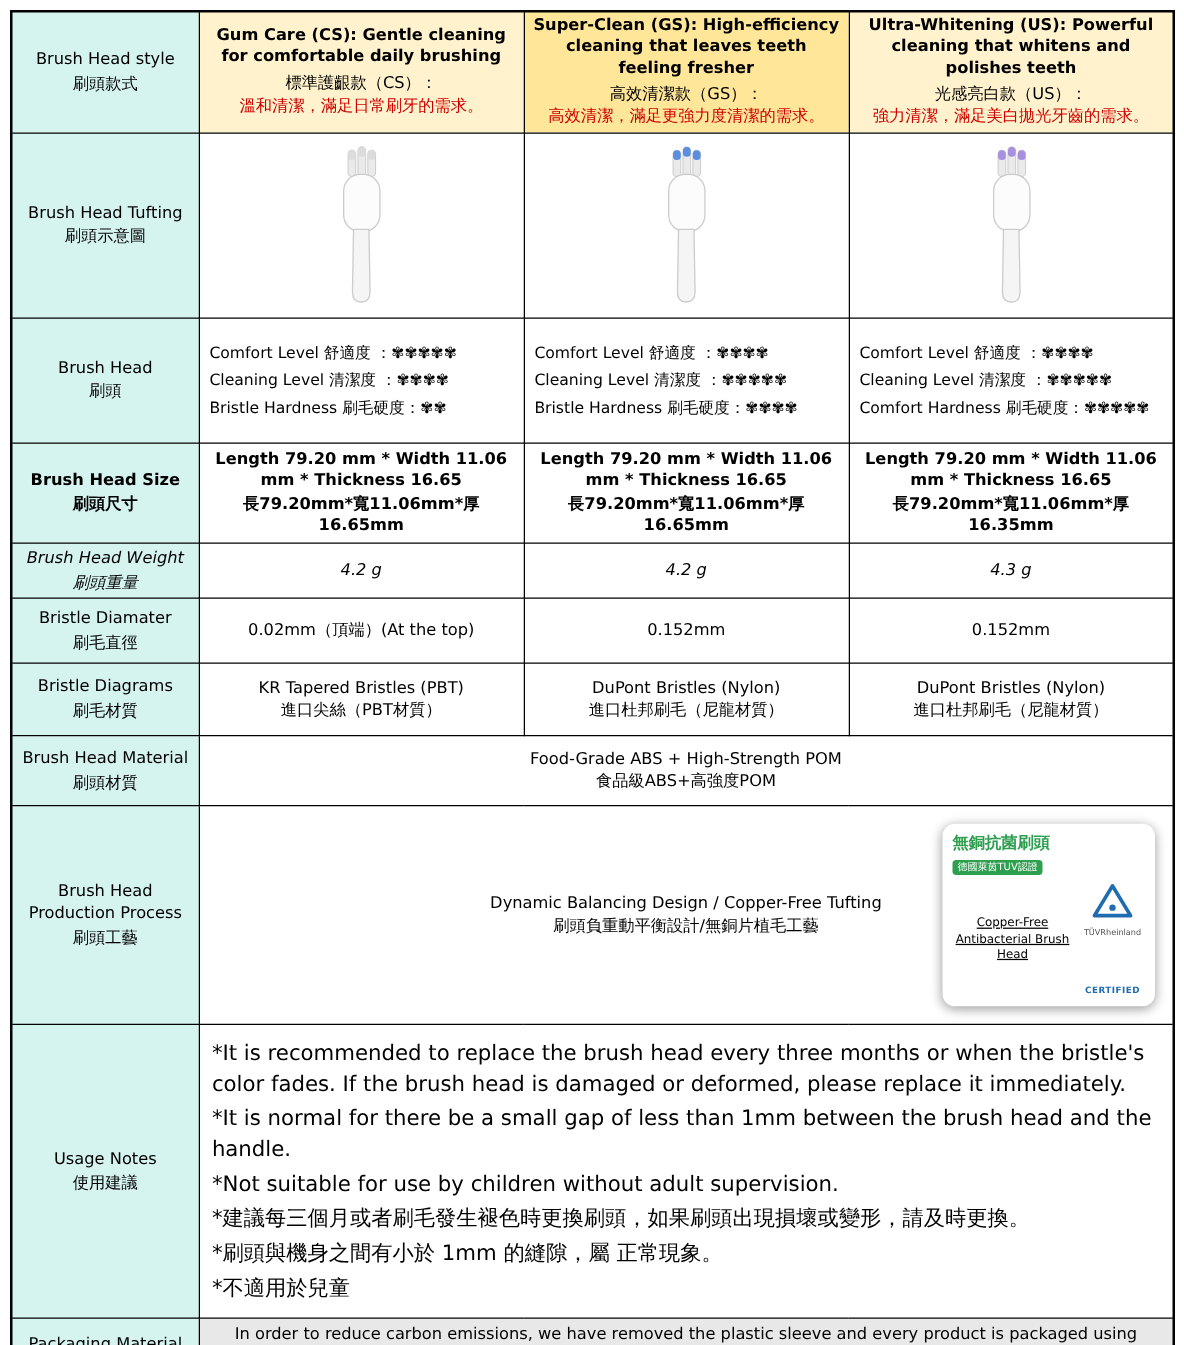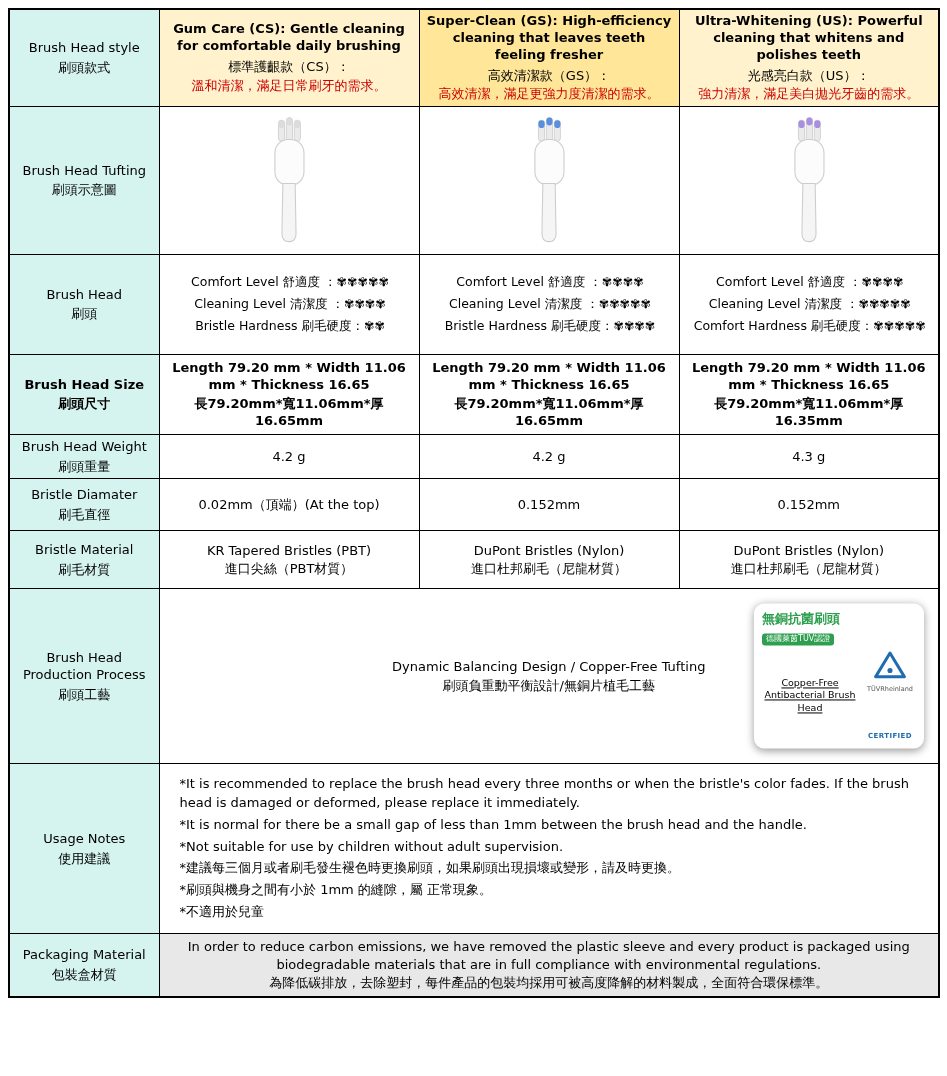--- a/index.html
+++ b/index.html
@@ -24,54 +24,54 @@
   .hdr-light{background:var(--header_light);}
   .hdr-gold{background:var(--header_gold);}
   .hdr-en{font-weight:bold;font-size:13px;line-height:1.3;}
   .hdr-zh{font-size:13px;margin-top:3px;}
   .hdr-red{font-size:13px;color:var(--red_text);margin-top:1px;}
   
   .r-diagrams{height:148px;}
   .r-color{height:46px;}
   .r-ratings{height:100px;}
   .r-size{height:68px;font-weight:bold;}
-  .r-weight{height:44px;}
+  .r-weight{height:44px;font-style:italic;}
   .r-diameter{height:52px;}
   .r-bmat{height:58px;}
   .r-hmat{height:56px;}
   .r-prod{height:175px;}
   .r-usage{height:160px;}
   .r-pack{height:60px;}
   
   .diagram-wrap{display:flex;justify-content:center;align-items:center;height:100%;}
   .brush{width:62px;height:132px;}
   .tufts rect{fill:#eaeaea;stroke:#cfcfcf;stroke-width:1;}
   .head{fill:#fcfcfc;stroke:#cccccc;stroke-width:1.2;}
   .neck{fill:#f5f5f5;stroke:#cccccc;stroke-width:1.2;}
   .tip-gray .tuft-tips rect{fill:#dcdcdc;}
   .tip-blue .tuft-tips rect{fill:#5a8ede;}
   .tip-purple .tuft-tips rect{fill:#a98fe0;}
   
   .ratings-cell{text-align:left;padding-left:8px;font-size:12.5px;}
-  .ratings-cell div{margin:5px 0;text-align:center;}
+  .ratings-cell div{margin:5px 0;}
   
   .two-line div{margin:1px 0;}
   .prod-cell{position:relative;}
   .prod-text div{margin:2px 0;}
   
   .tuv-badge{position:absolute;right:14px;top:50%;transform:translateY(-50%);width:170px;background:#fff;border-radius:10px;box-shadow:0 2px 9px rgba(0,0,0,0.4);padding:7px 8px;text-align:left;}
   .badge-title{color:var(--badge_green);font-weight:bold;font-size:13px;}
   .badge-sub{display:inline-block;background:var(--badge_green);color:#fff;font-size:8px;border-radius:3px;padding:1px 4px;margin-top:2px;}
   .badge-body{display:flex;align-items:center;gap:6px;margin-top:5px;}
   .badge-en{font-size:9.5px;line-height:1.35;text-align:center;flex:1;text-decoration:underline;}
   .tuv-logo{width:52px;text-align:center;}
   .tuv-name{font-size:6.5px;color:#555;margin-top:1px;}
   .tuv-cert{font-size:7px;color:var(--tuv_blue);font-weight:bold;letter-spacing:.4px;margin-top:38px;}
   
-  .usage-cell{text-align:left;padding:8px 20px;font-size:13px;}
+  .usage-cell{text-align:left;padding:8px 10px;font-size:17px;}
   .usage-cell div{margin:3px 0;line-height:1.45;}
   
   .pack-cell{background:var(--pack_bg);}
   .pack-cell div{margin:1px 0;}
 </style>
 </head>
 <body>
 
 <div class="page">
 <table>
@@ -223,37 +223,47 @@
       <div class="lbl-en">Bristle Diamater</div>
       <div class="lbl-zh">刷毛直徑</div>
     </td>
     <td>0.02mm（頂端）(At the top)</td>
     <td>0.152mm</td>
     <td>0.152mm</td>
   </tr>
 
   <tr class="r-bmat">
     <td class="label-cell">
-      <div class="lbl-en">Bristle Material</div>
+      <div class="lbl-en">Bristle Diagrams</div>
       <div class="lbl-zh">刷毛材質</div>
     </td>
     <td class="two-line">
       <div>KR Tapered Bristles (PBT)</div>
       <div>進口尖絲（PBT材質）</div>
     </td>
     <td class="two-line">
       <div>DuPont Bristles (Nylon)</div>
       <div>進口杜邦刷毛（尼龍材質）</div>
     </td>
     <td class="two-line">
       <div>DuPont Bristles (Nylon)</div>
       <div>進口杜邦刷毛（尼龍材質）</div>
     </td>
   </tr>
 
+  <tr class="r-hmat">
+    <td class="label-cell">
+      <div class="lbl-en">Brush Head Material</div>
+      <div class="lbl-zh">刷頭材質</div>
+    </td>
+    <td class="two-line" colspan="3">
+      <div>Food-Grade ABS + High-Strength POM</div>
+      <div>食品級ABS+高強度POM</div>
+    </td>
+  </tr>
 
   <tr class="r-prod">
     <td class="label-cell">
       <div class="lbl-en">Brush Head Production Process</div>
       <div class="lbl-zh">刷頭工藝</div>
     </td>
     <td class="prod-cell" colspan="3">
       <div class="prod-text">
         <div>Dynamic Balancing Design / Copper-Free Tufting</div>
         <div>刷頭負重動平衡設計/無銅片植毛工藝</div>

